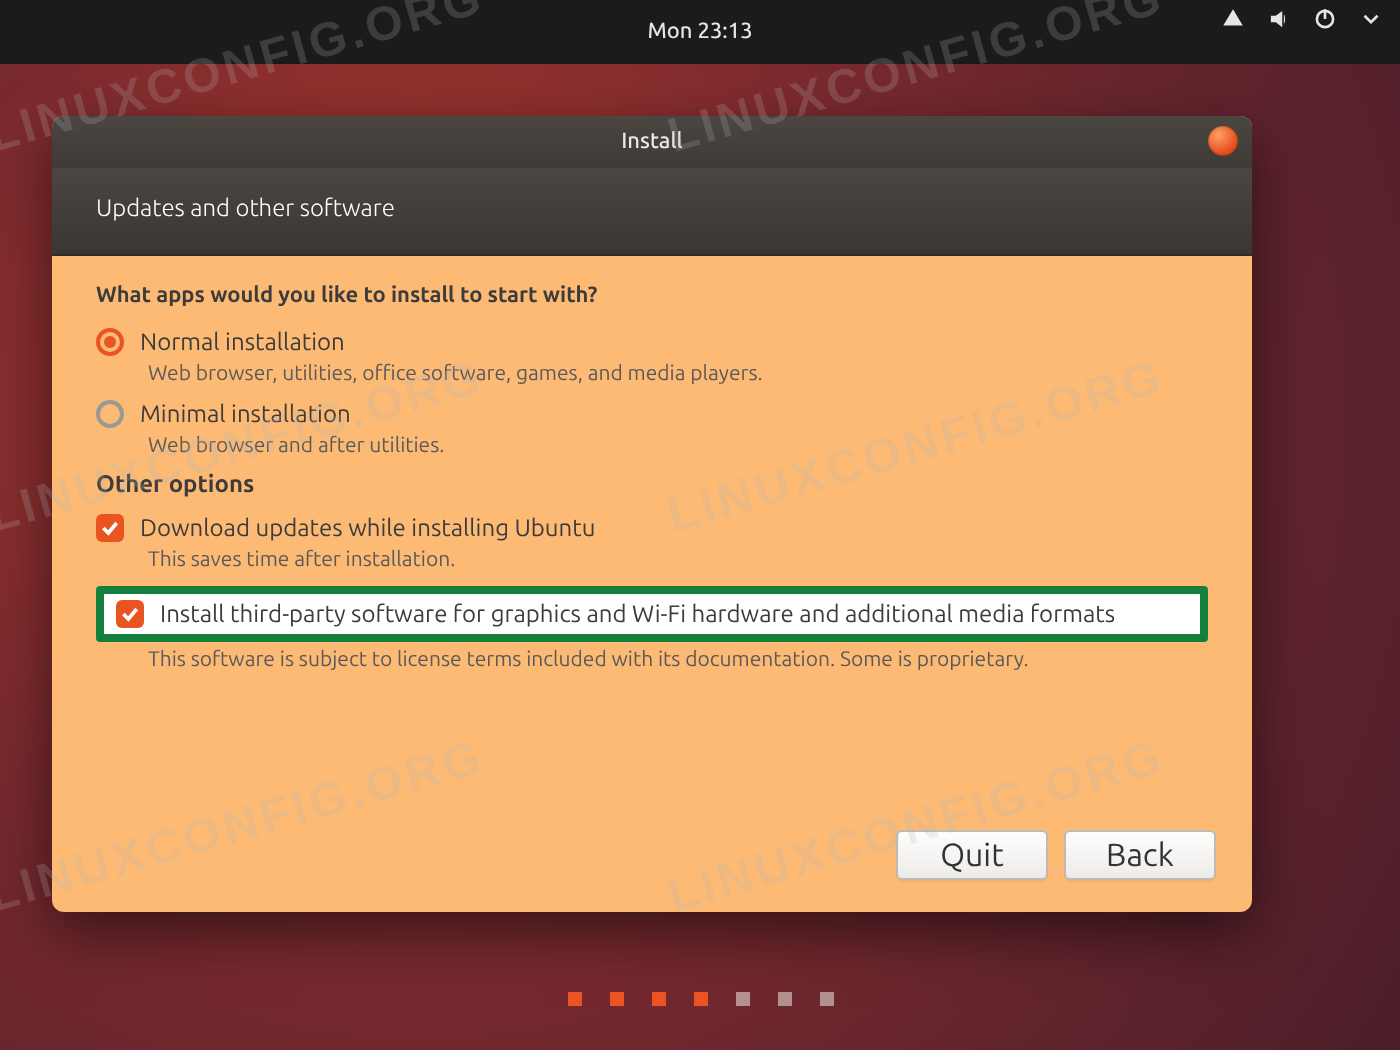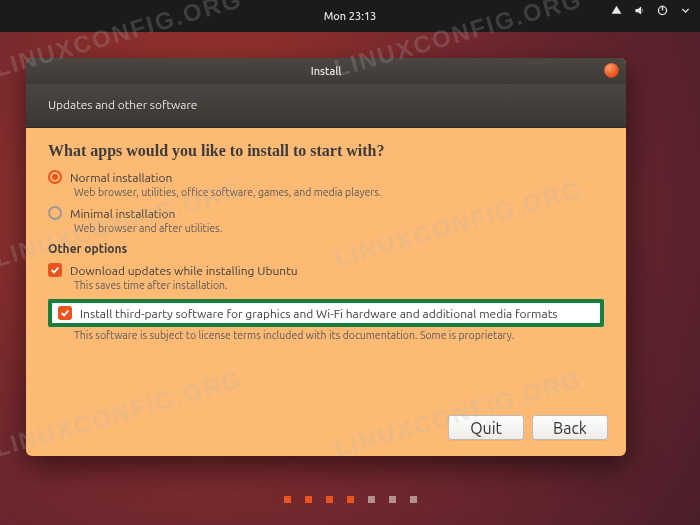--- a/index.html
+++ b/index.html
@@ -44,21 +44,21 @@
   .header-strip {
     background: linear-gradient(#4b4641,#3a3631);
     color: #fff; padding: 14px 22px 16px 22px;
     font-size: 12px; font-weight: 300;
     border-bottom: 1px solid #2d2a27;
   }
   .content {
     flex: 1 1 auto; padding: 14px 22px 6px 22px;
     font-size: 11.5px; color: #3c3c3c;
   }
-  .content .question { font-weight: 700; margin-bottom: 10px; font-size: 16px; font-family: Liberation Serif, serif; }
+  .content .question { font-weight: 700; margin-bottom: 10px; font-size: 11px; }
   .opt-row { display: flex; align-items: center; gap: 8px; margin-bottom: 2px; }
   .opt-sub { margin-left: 26px; color: #5a5a5a; font-size: 10.5px; margin-bottom: 8px; }
   .radio {
     width: 14px; height: 14px; border-radius: 50%; border: 2px solid #9c9893;
     display: inline-flex; align-items: center; justify-content: center; flex-shrink:0;
   }
   .radio.checked { border-color: #e95420; }
   .radio.checked::after { content: ""; width: 6px; height: 6px; border-radius: 50%; background: #e95420; }
   .checkbox {
     width: 14px; height: 14px; border-radius: 3px; background: #e95420;

